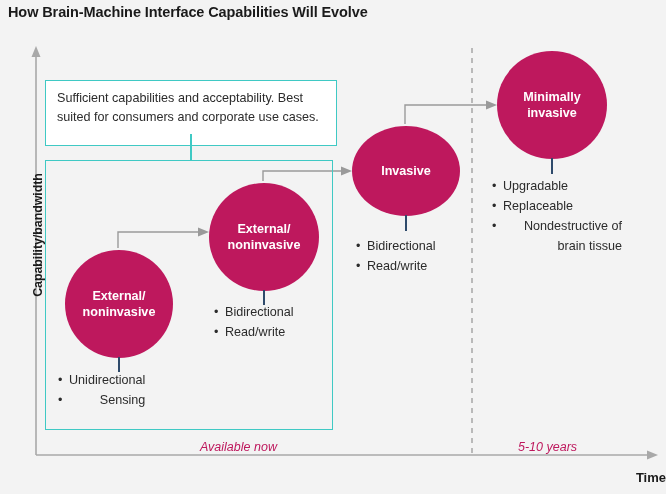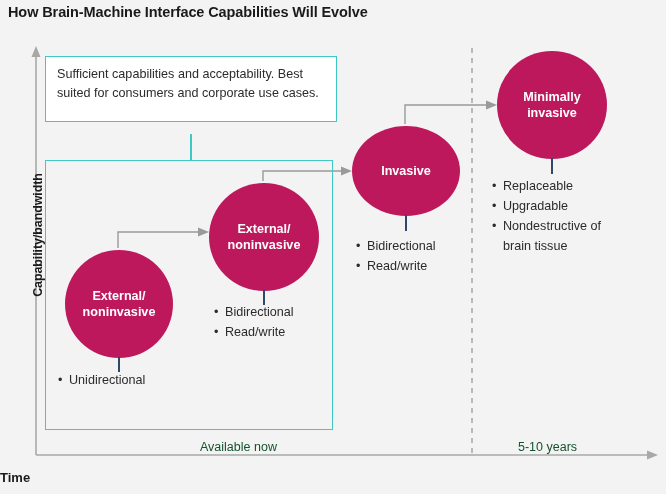--- a/index.html
+++ b/index.html
@@ -39,39 +39,40 @@
     font-size: 12.5px;
     font-weight: bold;
     color: #1a1a1a;
     letter-spacing: -0.1px;
   }
   .x-axis-label {
     position: absolute;
     left: 0;
     top: 470px;
     width: 666px;
-    text-align: left;
+    text-align: right;
     font-size: 13px;
     font-weight: bold;
     color: #1a1a1a;
   }
   .period-label {
     position: absolute;
     font-size: 12.5px;
-    color: #14532d;
+    color: #be185d;
     white-space: nowrap;
+    font-style: italic;
   }
   #period-now { left: 200px; top: 440px; }
   #period-future { left: 518px; top: 440px; }
 
   
   .callout-box {
     position: absolute;
     left: 45px;
-    top: 56px;
+    top: 80px;
     width: 292px;
     height: 66px;
     background: #ffffff;
     border: 1.5px solid #3fc9c4;
     box-sizing: border-box;
   }
   .callout-text {
     position: absolute;
     left: 11px;
     top: 8px;
@@ -140,21 +141,21 @@
   .bullets ul {
     margin: 0;
     padding: 0;
     list-style: none;
   }
   .bullets li {
     position: relative;
     padding-left: 11px;
     white-space: nowrap;
   }
-  .bullets li.wrap { white-space: normal; }
+  .bullets li.wrap { white-space: normal; text-align: right; }
   .bullets li::before {
     content: "\2022";
     position: absolute;
     left: 0;
     top: 0;
   }
   #bullets-1 { left: 58px;  top: 370px; text-align: right; }
   #bullets-2 { left: 214px; top: 302px; }
   #bullets-3 { left: 356px; top: 236px; }
   #bullets-4 { left: 492px; top: 176px; width: 130px; }
@@ -210,20 +211,21 @@
   <div class="node" id="node-1">
     <span class="node-label">
       <span>External/</span><br>
       <span>noninvasive</span>
     </span>
   </div>
   <div class="stem" id="stem-1"></div>
   <div class="bullets" id="bullets-1">
     <ul>
       <li>Unidirectional</li>
+      <li>Sensing</li>
     </ul>
   </div>
 
   <div class="node" id="node-2">
     <span class="node-label">
       <span>External/</span><br>
       <span>noninvasive</span>
     </span>
   </div>
   <div class="stem" id="stem-2"></div>
@@ -247,19 +249,19 @@
 
   <div class="node" id="node-4">
     <span class="node-label">
       <span>Minimally</span><br>
       <span>invasive</span>
     </span>
   </div>
   <div class="stem" id="stem-4"></div>
   <div class="bullets" id="bullets-4">
     <ul>
+      <li>Upgradable</li>
       <li>Replaceable</li>
-      <li>Upgradable</li>
       <li class="wrap">Nondestructive of brain tissue</li>
     </ul>
   </div>
 
 </div>
 
 </body></html>

